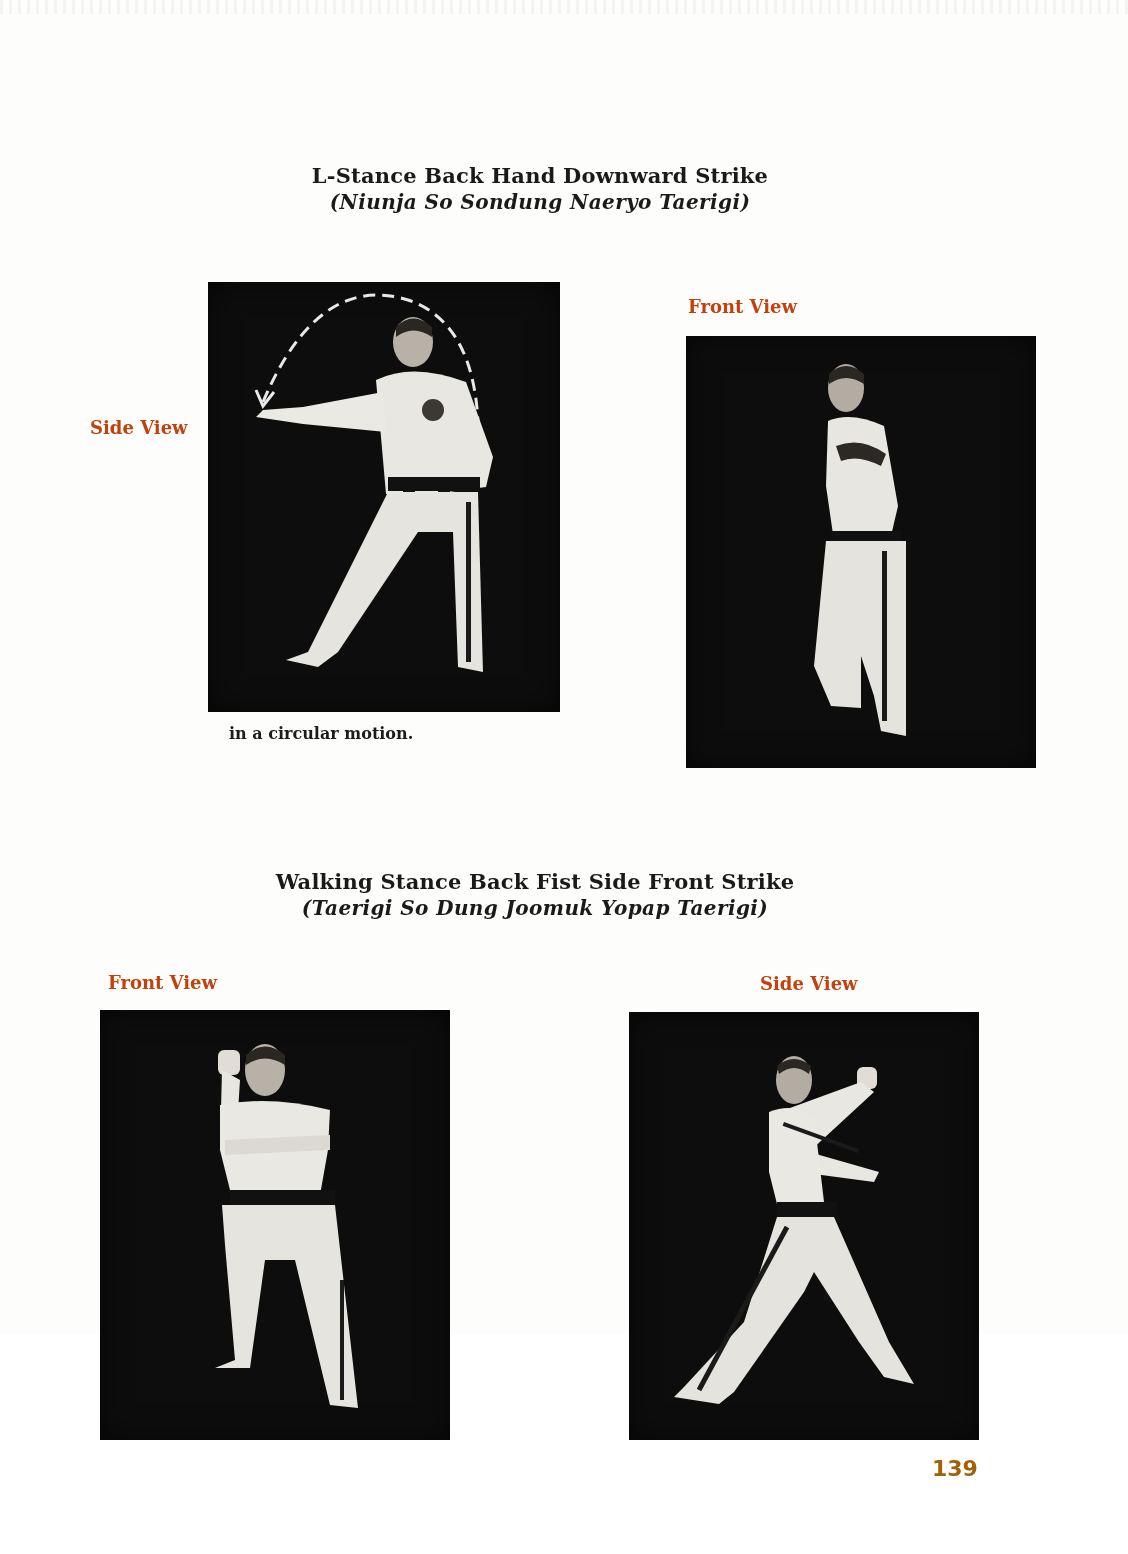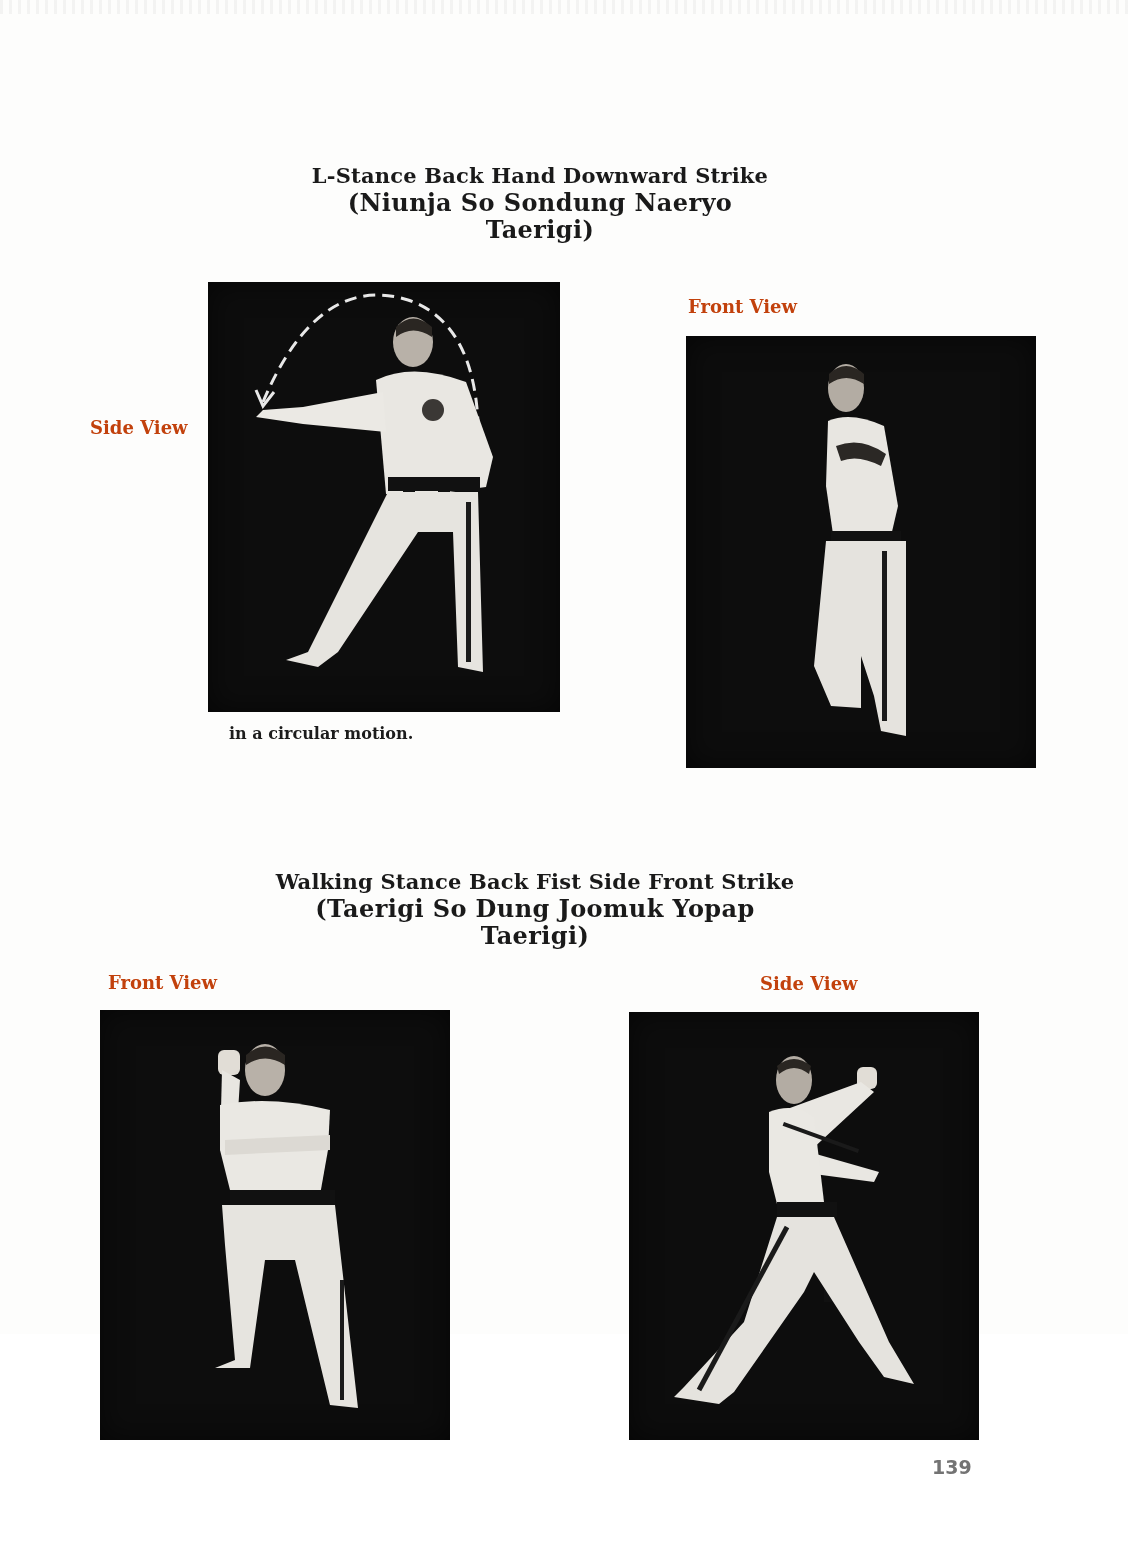--- a/index.html
+++ b/index.html
@@ -33,21 +33,22 @@
       font-weight: bold;
       line-height: 27px;
     }
     .heading .en {
       display: block;
       font-size: 21px;
       letter-spacing: 0.2px;
     }
     .heading .kr {
       display: block;
-      font-size: 24px;
+      font-size: 20px;
+      font-style: italic;
       letter-spacing: 0.4px;
     }
     .label {
       position: absolute;
       font-size: 18px;
       font-weight: bold;
       white-space: nowrap;
       color: #c2410c;
     }
     .caption {
@@ -65,22 +66,22 @@
     }
     .photo svg {
       position: absolute;
       left: 0; top: 0;
       width: 100%; height: 100%;
     }
     .page-number {
       position: absolute;
       font-family: "DejaVu Sans", "Liberation Sans", sans-serif;
       font-weight: bold;
-      font-size: 19px;
-      color: #737373;
+      font-size: 22px;
+      color: #a16207;
     }
   </style>
 </head>
 <body>
 
 <div class="page">
   <div class="scan-noise"></div>
 
   <div class="heading" style="left: 290px; top: 162px; width: 500px;">
     <span class="en">L-Stance Back Hand Downward Strike</span>

